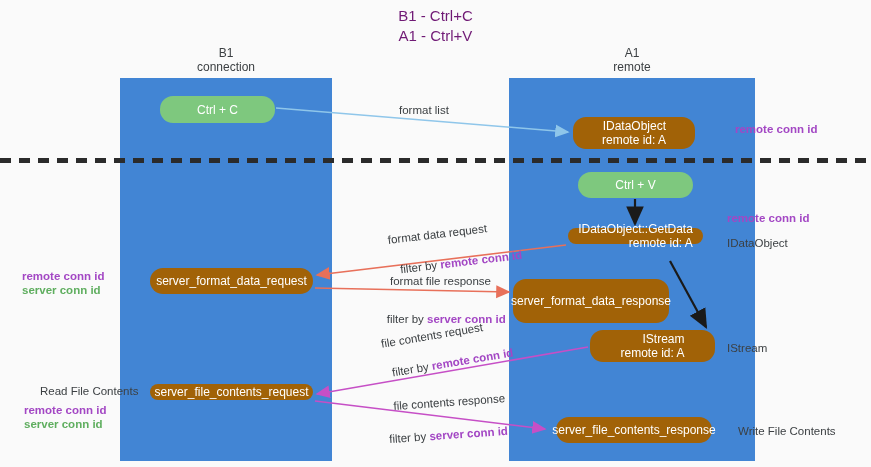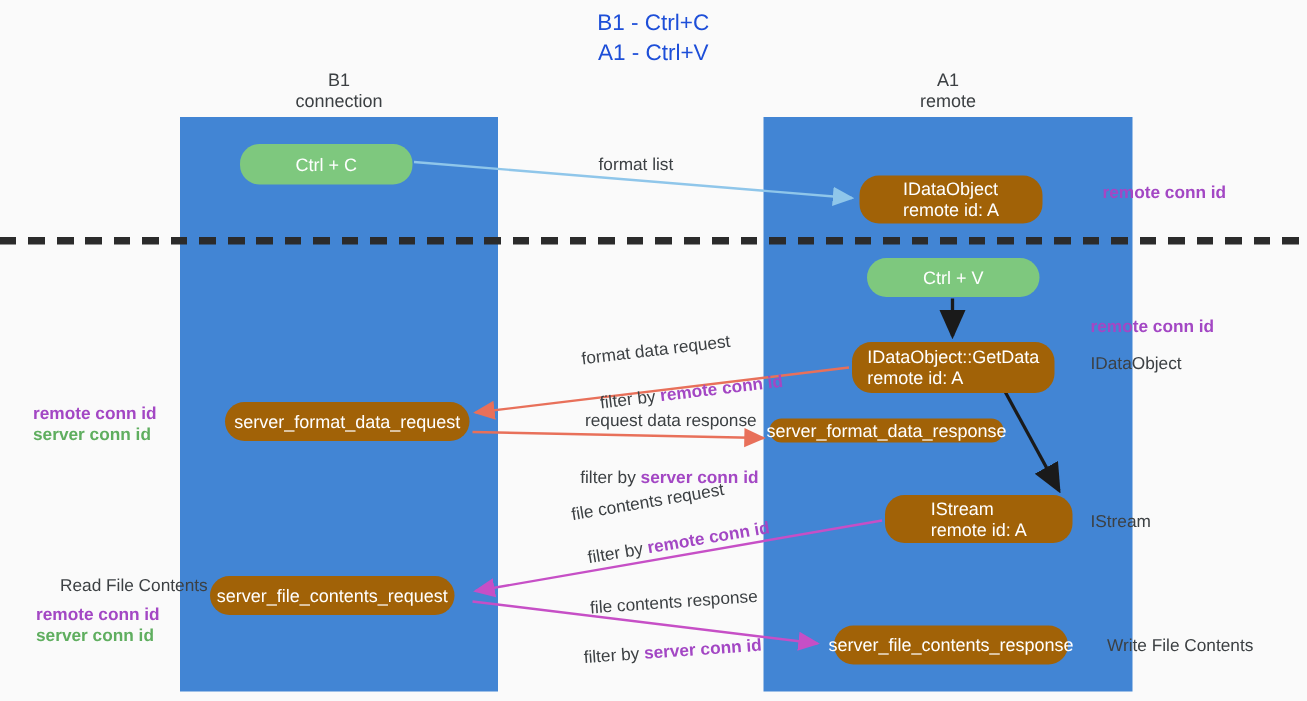--- a/index.html
+++ b/index.html
@@ -14,48 +14,48 @@
   #stage{position:absolute;left:0;top:0;width:871px;height:467px;}
 
   
   .lane{position:absolute;background:#4285d4;}
   #lane-b1{left:120px;top:78px;width:212px;height:383px;}
   #lane-a1{left:509px;top:78px;width:246px;height:383px;}
 
   
   #title{
     position:absolute;left:0;top:6px;width:871px;
-    text-align:center;font-size:15px;line-height:20px;color:#1d4ed8;
+    text-align:center;font-size:15px;line-height:20px;color:#701a75;
     white-space:pre-line;
   }
   .lane-head{
     position:absolute;text-align:center;font-size:12px;line-height:14px;
     color:#3c4043;white-space:pre-line;
   }
   #head-b1{left:146px;top:46px;width:160px;}
   #head-a1{left:552px;top:46px;width:160px;}
 
   
   .node{
     position:absolute;box-sizing:border-box;
     display:flex;align-items:center;justify-content:center;
-    text-align:left;color:#ffffff;font-size:12px;line-height:14px;
+    text-align:right;color:#ffffff;font-size:12px;line-height:14px;
     white-space:pre-line;padding:2px 6px;border-radius:13px;
   }
   .green{background:#7ec87e;}
   .orange{background:#a16207;}
 
   #n-ctrlc{left:160px;top:96px;width:115px;height:27px;}
   #n-idataobject{left:573px;top:117px;width:122px;height:32px;}
   #n-ctrlv{left:578px;top:172px;width:115px;height:26px;}
-  #n-getdata{left:568px;top:228px;width:135px;height:34px;}
+  #n-getdata{left:568px;top:228px;width:135px;height:16px;}
   #n-sfdreq{left:150px;top:268px;width:163px;height:26px;}
-  #n-sfdresp{left:513px;top:279px;width:156px;height:16px;}
+  #n-sfdresp{left:513px;top:279px;width:156px;height:44px;}
   #n-istream{left:590px;top:330px;width:125px;height:32px;}
-  #n-sfcreq{left:140px;top:384px;width:163px;height:26px;}
+  #n-sfcreq{left:150px;top:384px;width:163px;height:16px;}
   #n-sfcresp{left:556px;top:417px;width:156px;height:26px;}
 
   
   .lbl{position:absolute;font-size:11.5px;line-height:14px;color:#3c4043;white-space:pre;}
   .purple{color:#a347c4;font-weight:bold;}
   .green-t{color:#5fae5f;font-weight:bold;}
 
   
   .rot{transform-origin:left top;}
 
@@ -129,21 +129,21 @@
   <div id="n-sfcreq" class="node orange">server_file_contents_request</div>
   <div id="n-sfcresp" class="node orange">server_file_contents_response</div>
 
   <div class="lbl" style="left:399px;top:103px;">format list</div>
 
   <div class="lbl rot" style="left:387px;top:233px;transform:rotate(-6.8deg);">format data request</div>
   <div class="lbl rot" style="left:385px;top:250px;transform:rotate(-6.8deg);">
     <span>filter by </span><span class="purple">remote conn id</span>
   </div>
 
-  <div class="lbl" style="left:390px;top:274px;">request data response</div>
+  <div class="lbl" style="left:390px;top:274px;">format file response</div>
   <div class="lbl" style="left:374px;top:298px;">
     <span>filter by </span><span class="purple">server conn id</span>
   </div>
 
   <div class="lbl rot" style="left:380px;top:337px;transform:rotate(-9.5deg);">file contents request</div>
   <div class="lbl rot" style="left:376px;top:354px;transform:rotate(-9.5deg);">
     <span>filter by </span><span class="purple">remote conn id</span>
   </div>
 
   <div class="lbl rot" style="left:393px;top:399px;transform:rotate(-4deg);">file contents response</div>

